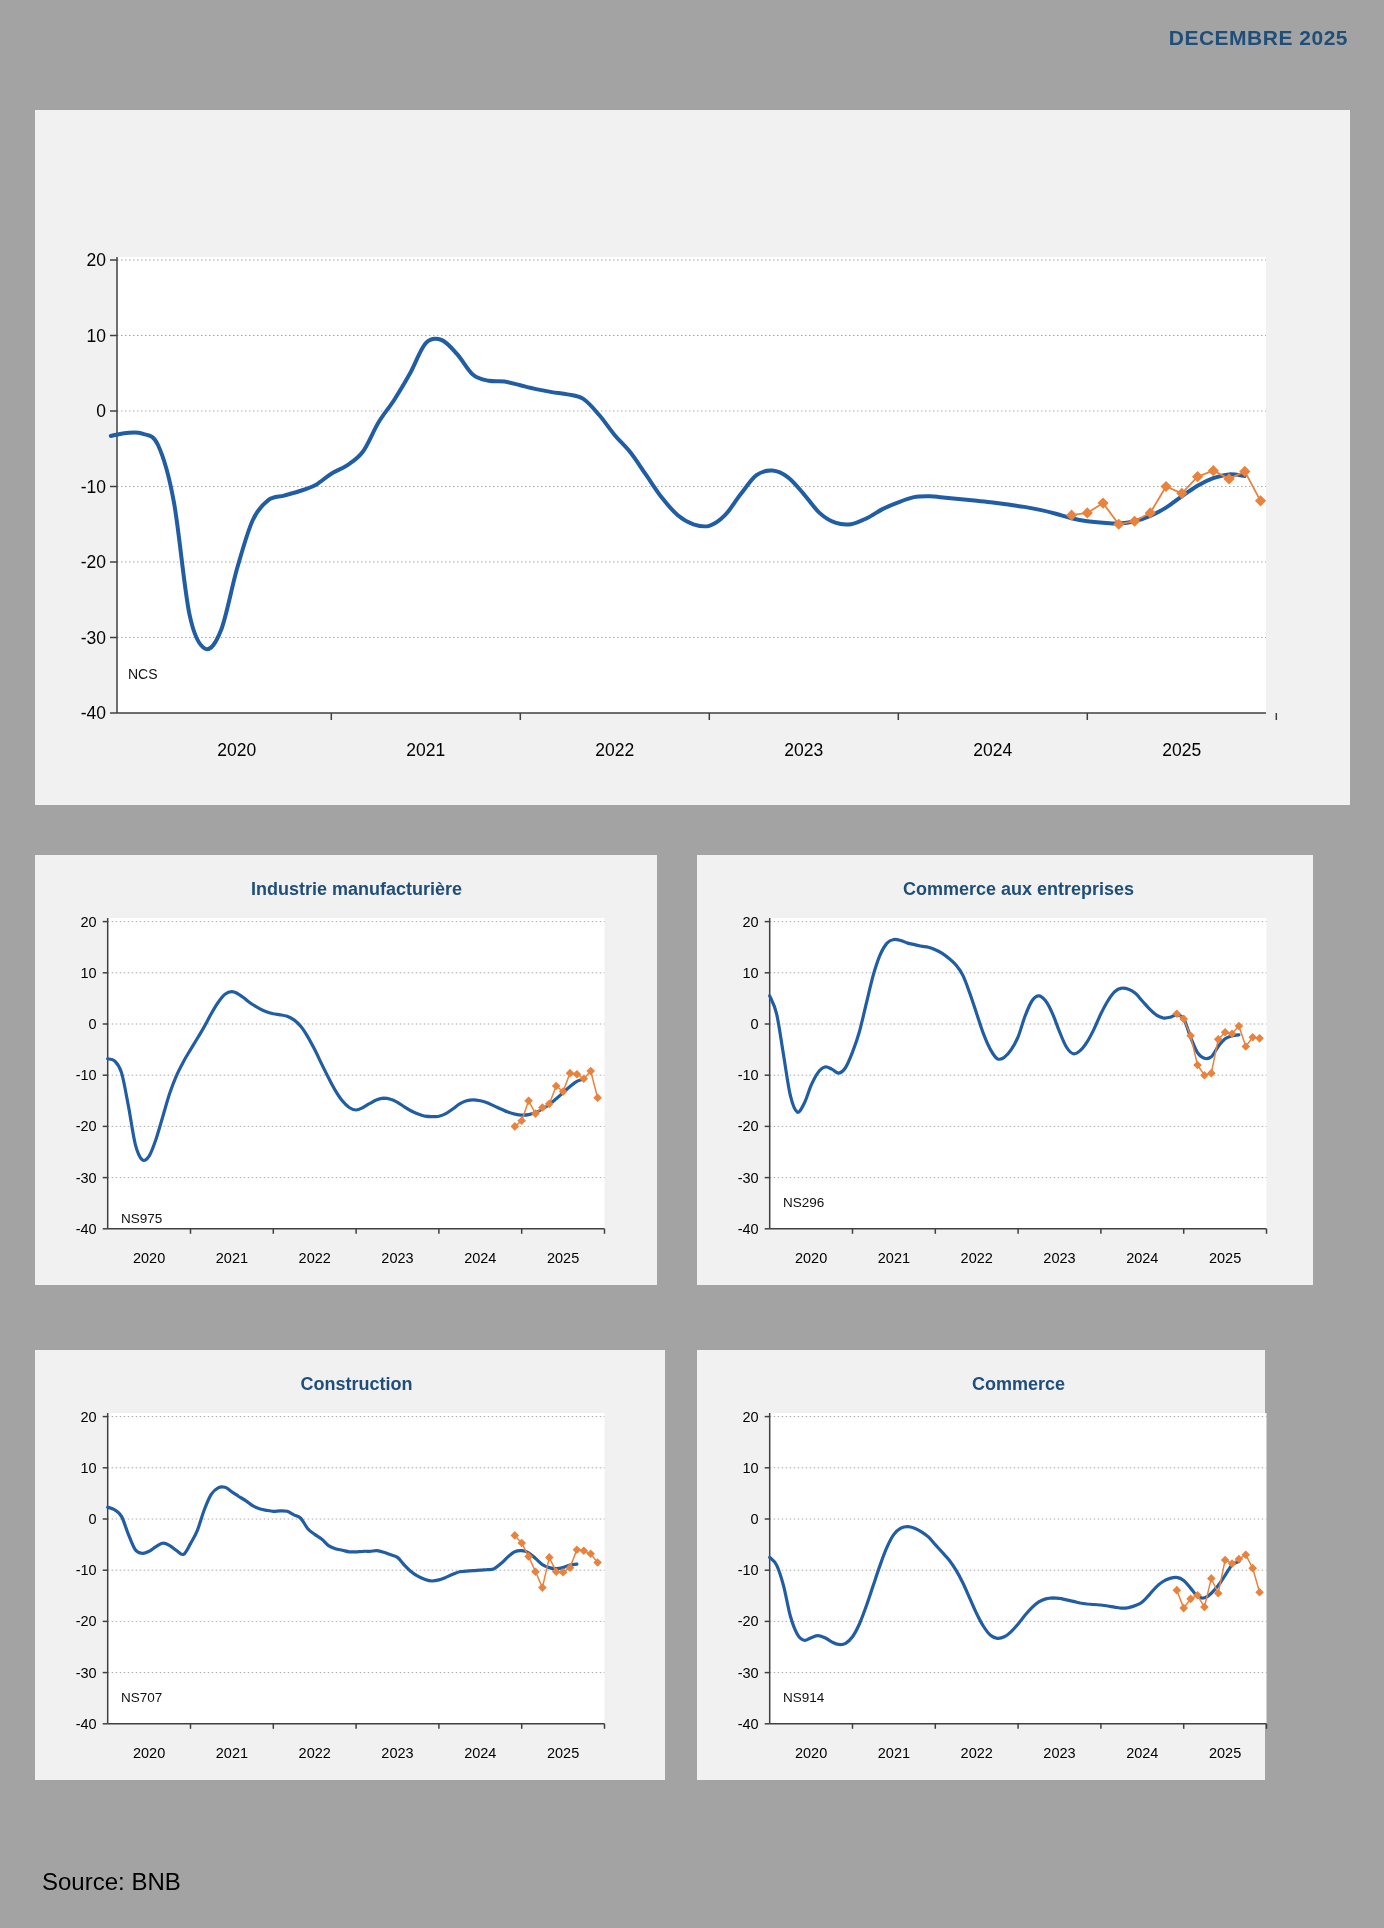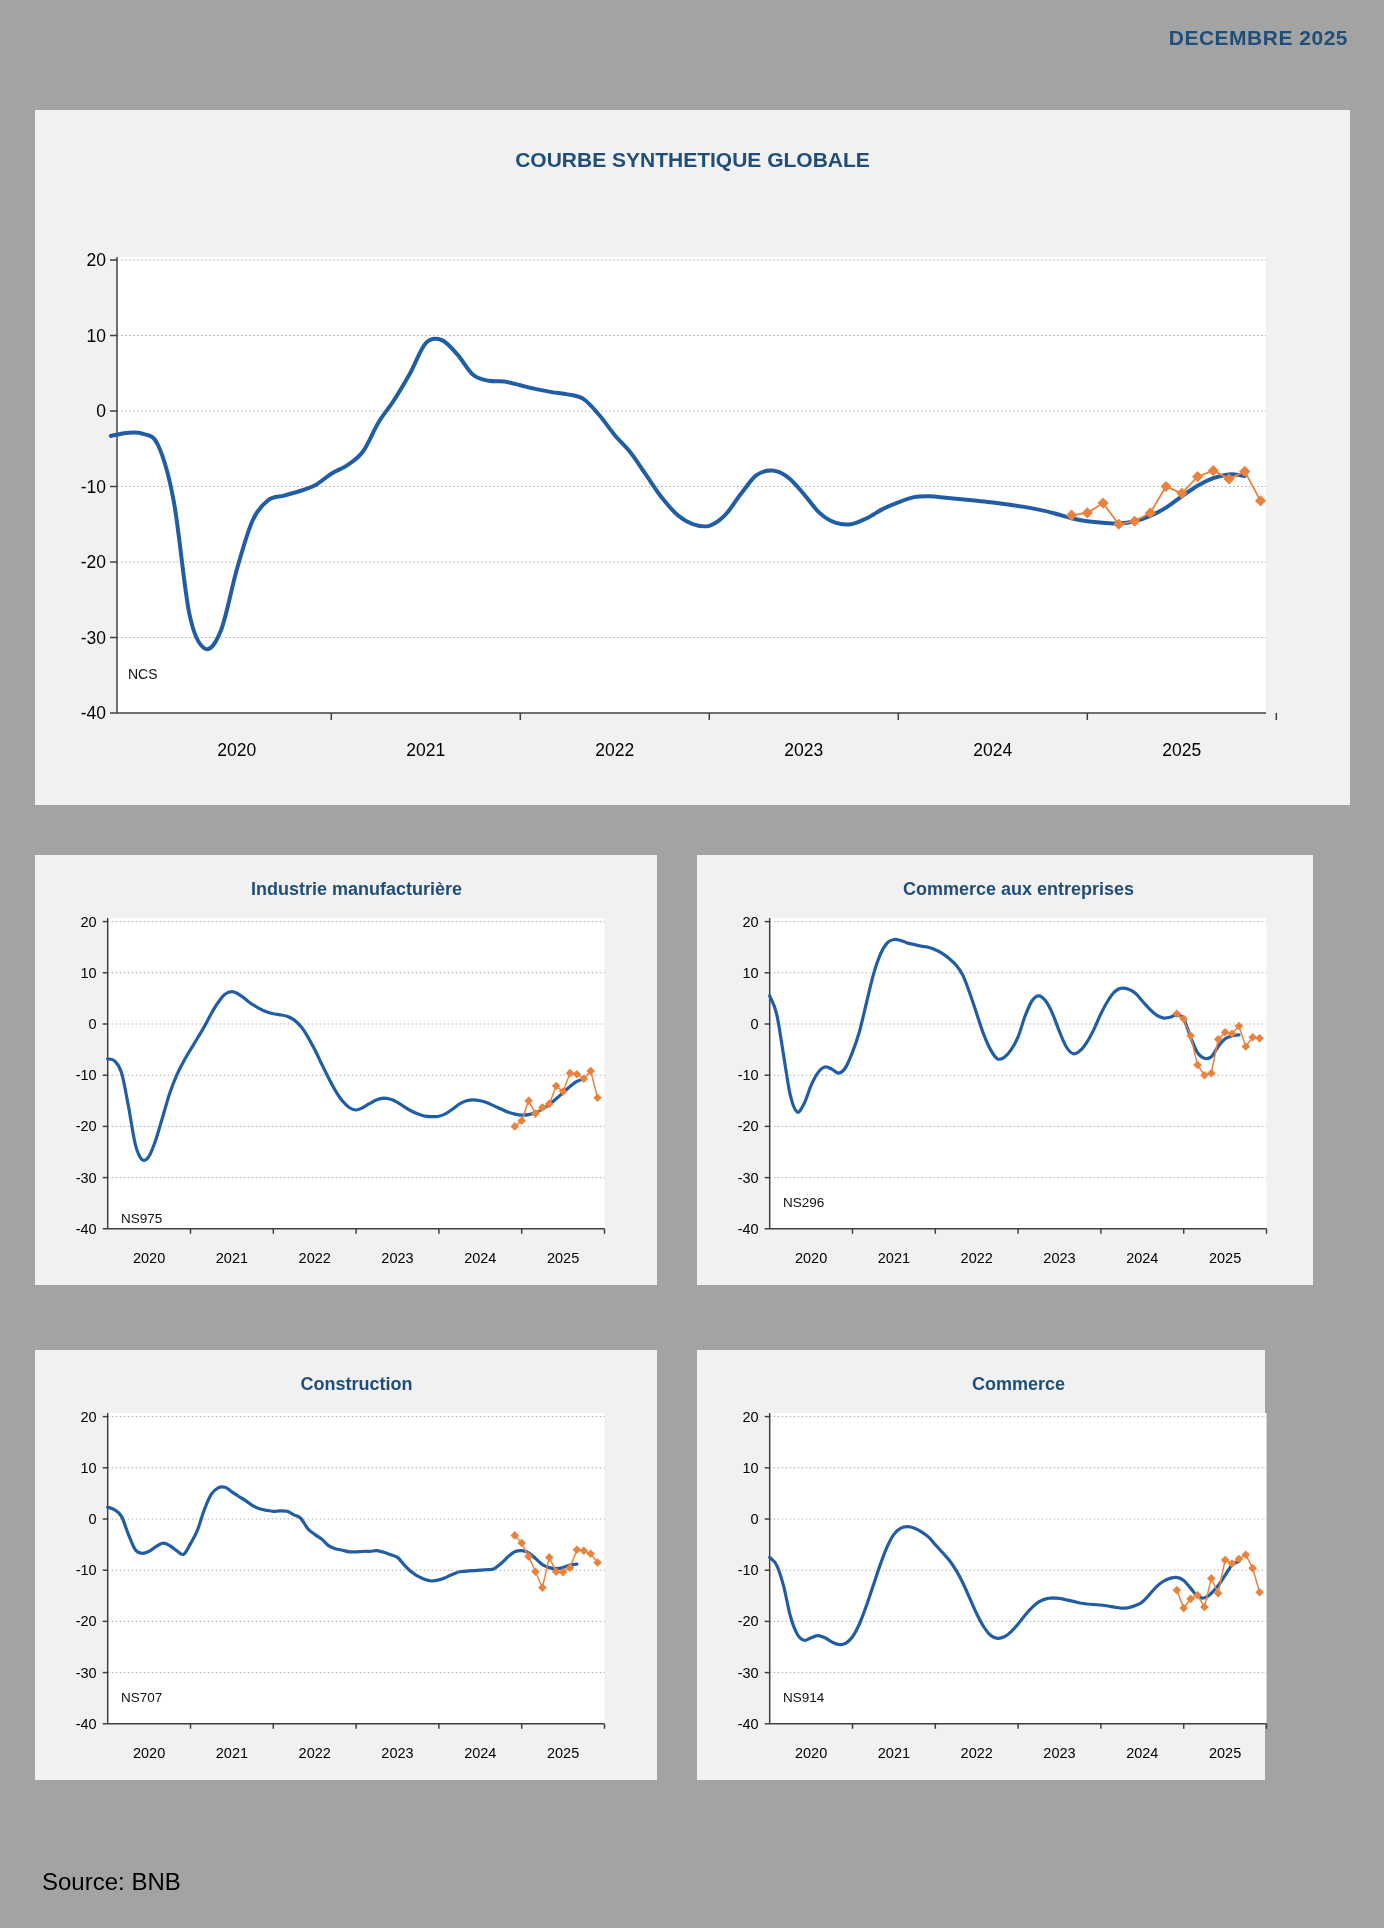--- a/index.html
+++ b/index.html
@@ -16,21 +16,20 @@
   .source{position:absolute;left:42px;top:1868px;font-size:24px;color:#000;}
 </style>
 </head>
 <body>
 
 <div id="page">
 
   <div class="header">DECEMBRE 2025</div>
 
   <div class="panel" id="panel-global" style="left:35px;top:110px;width:1315px;height:695px;">
-    <div class="chart-title main-title">COURBE SYNTHETIQUE GLOBALE</div>
     <svg id="svg-global" width="1315" height="695">
         <rect x="82" y="147" width="1149" height="456" fill="#fff"></rect>
         <line x1="82" y1="150" x2="1231" y2="150" stroke="#a9a9a9" stroke-width="1" stroke-dasharray="1.5,2.5"></line>
         <line x1="75" y1="150" x2="82" y2="150" stroke="#404040" stroke-width="1.5"></line>
         <text x="71" y="150" text-anchor="end" dy="0.35em" font-size="17.5" fill="#000000">20</text>
         <line x1="82" y1="225.5" x2="1231" y2="225.5" stroke="#a9a9a9" stroke-width="1" stroke-dasharray="1.5,2.5"></line>
         <line x1="75" y1="225.5" x2="82" y2="225.5" stroke="#404040" stroke-width="1.5"></line>
         <text x="71" y="225.5" text-anchor="end" dy="0.35em" font-size="17.5" fill="#000000">10</text>
         <line x1="82" y1="301" x2="1231" y2="301" stroke="#a9a9a9" stroke-width="1" stroke-dasharray="1.5,2.5"></line>
         <line x1="75" y1="301" x2="82" y2="301" stroke="#404040" stroke-width="1.5"></line>
@@ -186,21 +185,21 @@
         <path d="M528.1,172.892 L532.4,177.192 L528.1,181.49200000000002 L523.8000000000001,177.192 Z" fill="#e8823c"></path>
         <path d="M535,174.428 L539.3,178.728 L535,183.02800000000002 L530.7,178.728 Z" fill="#e8823c"></path>
         <path d="M541.9000000000001,166.748 L546.2,171.048 L541.9000000000001,175.348 L537.6000000000001,171.048 Z" fill="#e8823c"></path>
         <path d="M548.8000000000001,187.22799999999998 L553.1,191.528 L548.8000000000001,195.828 L544.5000000000001,191.528 Z" fill="#e8823c"></path>
         <path d="M555.7,178.012 L560,182.312 L555.7,186.61200000000002 L551.4000000000001,182.312 Z" fill="#e8823c"></path>
         <path d="M562.6,179.036 L566.9,183.336 L562.6,187.63600000000002 L558.3000000000001,183.336 Z" fill="#e8823c"></path>
       </svg>
     <div class="ns-label" style="left:86px;top:340px;">NS296</div>
   </div>
 
-  <div class="panel" id="panel-construction" style="left:35px;top:1350px;width:622px;height:430px;">
+  <div class="panel" id="panel-construction" style="left:35px;top:1350px;width:622px;height:430px;padding-left:8px;">
     <div class="chart-title sub-title" style="left:73px;width:497px;">Construction</div>
     <svg id="svg-construction" width="622" height="430">
         <rect x="72.7" y="63" width="496.8" height="310.8" fill="#fff"></rect>
         <line x1="72.7" y1="66.6" x2="569.5" y2="66.6" stroke="#a9a9a9" stroke-width="1" stroke-dasharray="1.5,2.5"></line>
         <line x1="67.7" y1="66.6" x2="72.7" y2="66.6" stroke="#404040" stroke-width="1.5"></line>
         <text x="61.7" y="66.6" text-anchor="end" dy="0.35em" font-size="14.5" fill="#000000">20</text>
         <line x1="72.7" y1="117.8" x2="569.5" y2="117.8" stroke="#a9a9a9" stroke-width="1" stroke-dasharray="1.5,2.5"></line>
         <line x1="67.7" y1="117.8" x2="72.7" y2="117.8" stroke="#404040" stroke-width="1.5"></line>
         <text x="61.7" y="117.8" text-anchor="end" dy="0.35em" font-size="14.5" fill="#000000">10</text>
         <line x1="72.7" y1="169" x2="569.5" y2="169" stroke="#a9a9a9" stroke-width="1" stroke-dasharray="1.5,2.5"></line>

